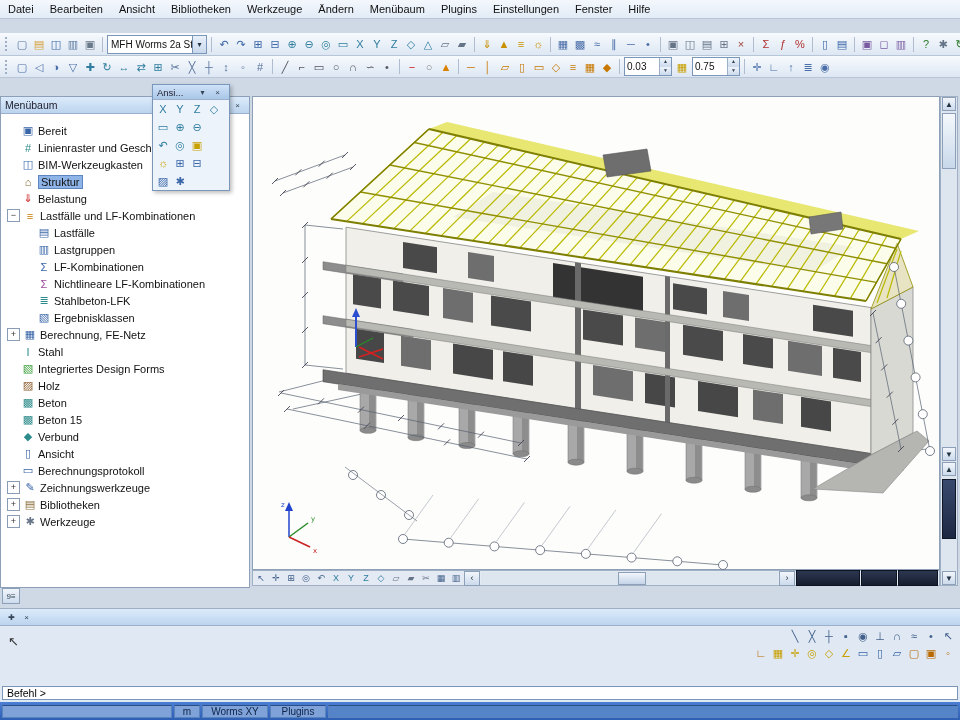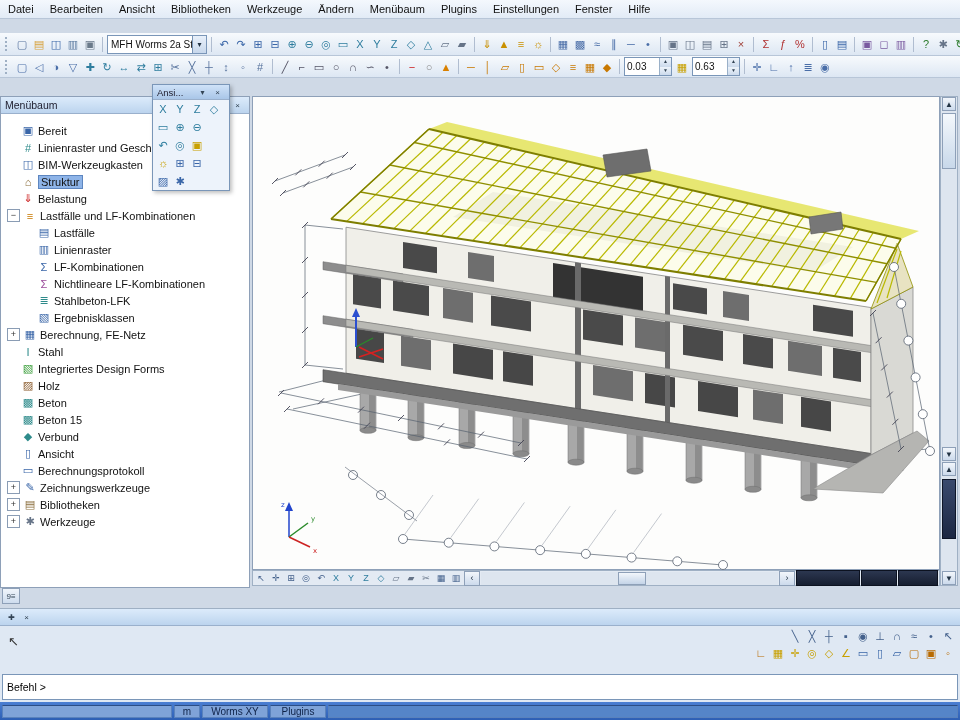--- a/index.html
+++ b/index.html
@@ -58,21 +58,21 @@
   #vthumb2{position:absolute;left:1px;top:382px;width:14px;height:60px;background:linear-gradient(#3a4a6e,#1c2742);border:1px solid #0e1628;box-sizing:border-box;}
   
   #palette{position:absolute;left:152px;top:84px;width:76px;background:#edf3fb;border:1px solid #7a96b8;box-shadow:2px 2px 4px rgba(0,0,0,.25);z-index:20;}
   #palette .phead{height:14px;font-size:9.5px;background:linear-gradient(#cfe2f8,#a9c6e8);}
   .prow{display:flex;gap:1px;padding:1px 2px;}
   
   #cmdpanel{position:absolute;left:0;top:608px;width:960px;height:94px;background:#dfe8f3;border-top:1px solid #9fb0c4;box-sizing:border-box;}
   #cmdbody{position:relative;height:60px;}
   #cursorIcon{position:absolute;left:8px;top:8px;font-size:13px;color:#333;}
   #cmdIconsWrap{position:absolute;right:4px;top:2px;display:flex;flex-direction:column;align-items:flex-end;gap:1px;}
-  #cmdinput{position:absolute;left:2px;right:2px;bottom:2px;height:26px;background:#fff;border:1px solid #7a96b8;font-size:10.5px;font-family:"Liberation Sans",sans-serif;padding:0 4px;box-sizing:border-box;}
+  #cmdinput{position:absolute;left:2px;right:2px;bottom:2px;height:14px;background:#fff;border:1px solid #7a96b8;font-size:10.5px;font-family:"Liberation Sans",sans-serif;padding:0 4px;box-sizing:border-box;}
   
   #statusbar{position:absolute;left:0;top:702px;width:960px;height:18px;background:linear-gradient(#4a7ed2,#2d5fb4);display:flex;align-items:center;gap:2px;padding:0 2px;box-sizing:border-box;}
   .sseg{height:13px;background:#7fa3d8;border:1px solid #5a82bc;border-top-color:#2c4e86;box-sizing:border-box;
         font-size:10px;color:#0e2247;display:flex;align-items:center;justify-content:center;padding:0 3px;}
   .sseg.blank{width:170px;}
   #ssegs{display:flex;gap:2px;}
   #ssegs .sseg:nth-child(1){width:26px;}
   #ssegs .sseg:nth-child(2){width:66px;}
   #ssegs .sseg:nth-child(3){width:56px;}
   .sseg.fill{flex:1;background:#5585c8;}
@@ -231,21 +231,21 @@
       <span class="sval">0.03</span>
       <span class="sarr">
           <span>▲</span>
           <span>▼</span>
         </span>
     </span>
     <span class="g">
         <span class="ic" style="color: rgb(200, 160, 0);">▦</span>
       </span>
     <span class="spin">
-      <span class="sval">0.63</span>
+      <span class="sval">0.75</span>
       <span class="sarr">
           <span>▲</span>
           <span>▼</span>
         </span>
     </span>
     <span class="sep"></span>
     <span class="g">
         <span class="ic" style="color: rgb(74, 110, 168);">✛</span>
         <span class="ic" style="color: rgb(74, 110, 168);">∟</span>
         <span class="ic" style="color: rgb(74, 110, 168);">↑</span>
@@ -292,21 +292,21 @@
           <span class="tlabel">Lastfälle und LF-Kombinationen</span>
         </div>
         <div class="trow" style="padding-left: 22px;">
           <span class="texp"></span>
           <span class="tico" style="color: rgb(58, 102, 168);">▤</span>
           <span class="tlabel">Lastfälle</span>
         </div>
         <div class="trow" style="padding-left: 22px;">
           <span class="texp"></span>
           <span class="tico" style="color: rgb(58, 102, 168);">▥</span>
-          <span class="tlabel">Linienraster</span>
+          <span class="tlabel">Lastgruppen</span>
         </div>
         <div class="trow" style="padding-left: 22px;">
           <span class="texp"></span>
           <span class="tico" style="color: rgb(58, 102, 168);">Σ</span>
           <span class="tlabel">LF-Kombinationen</span>
         </div>
         <div class="trow" style="padding-left: 22px;">
           <span class="texp"></span>
           <span class="tico" style="color: rgb(154, 74, 154);">Σ</span>
           <span class="tlabel">Nichtlineare LF-Kombinationen</span>

